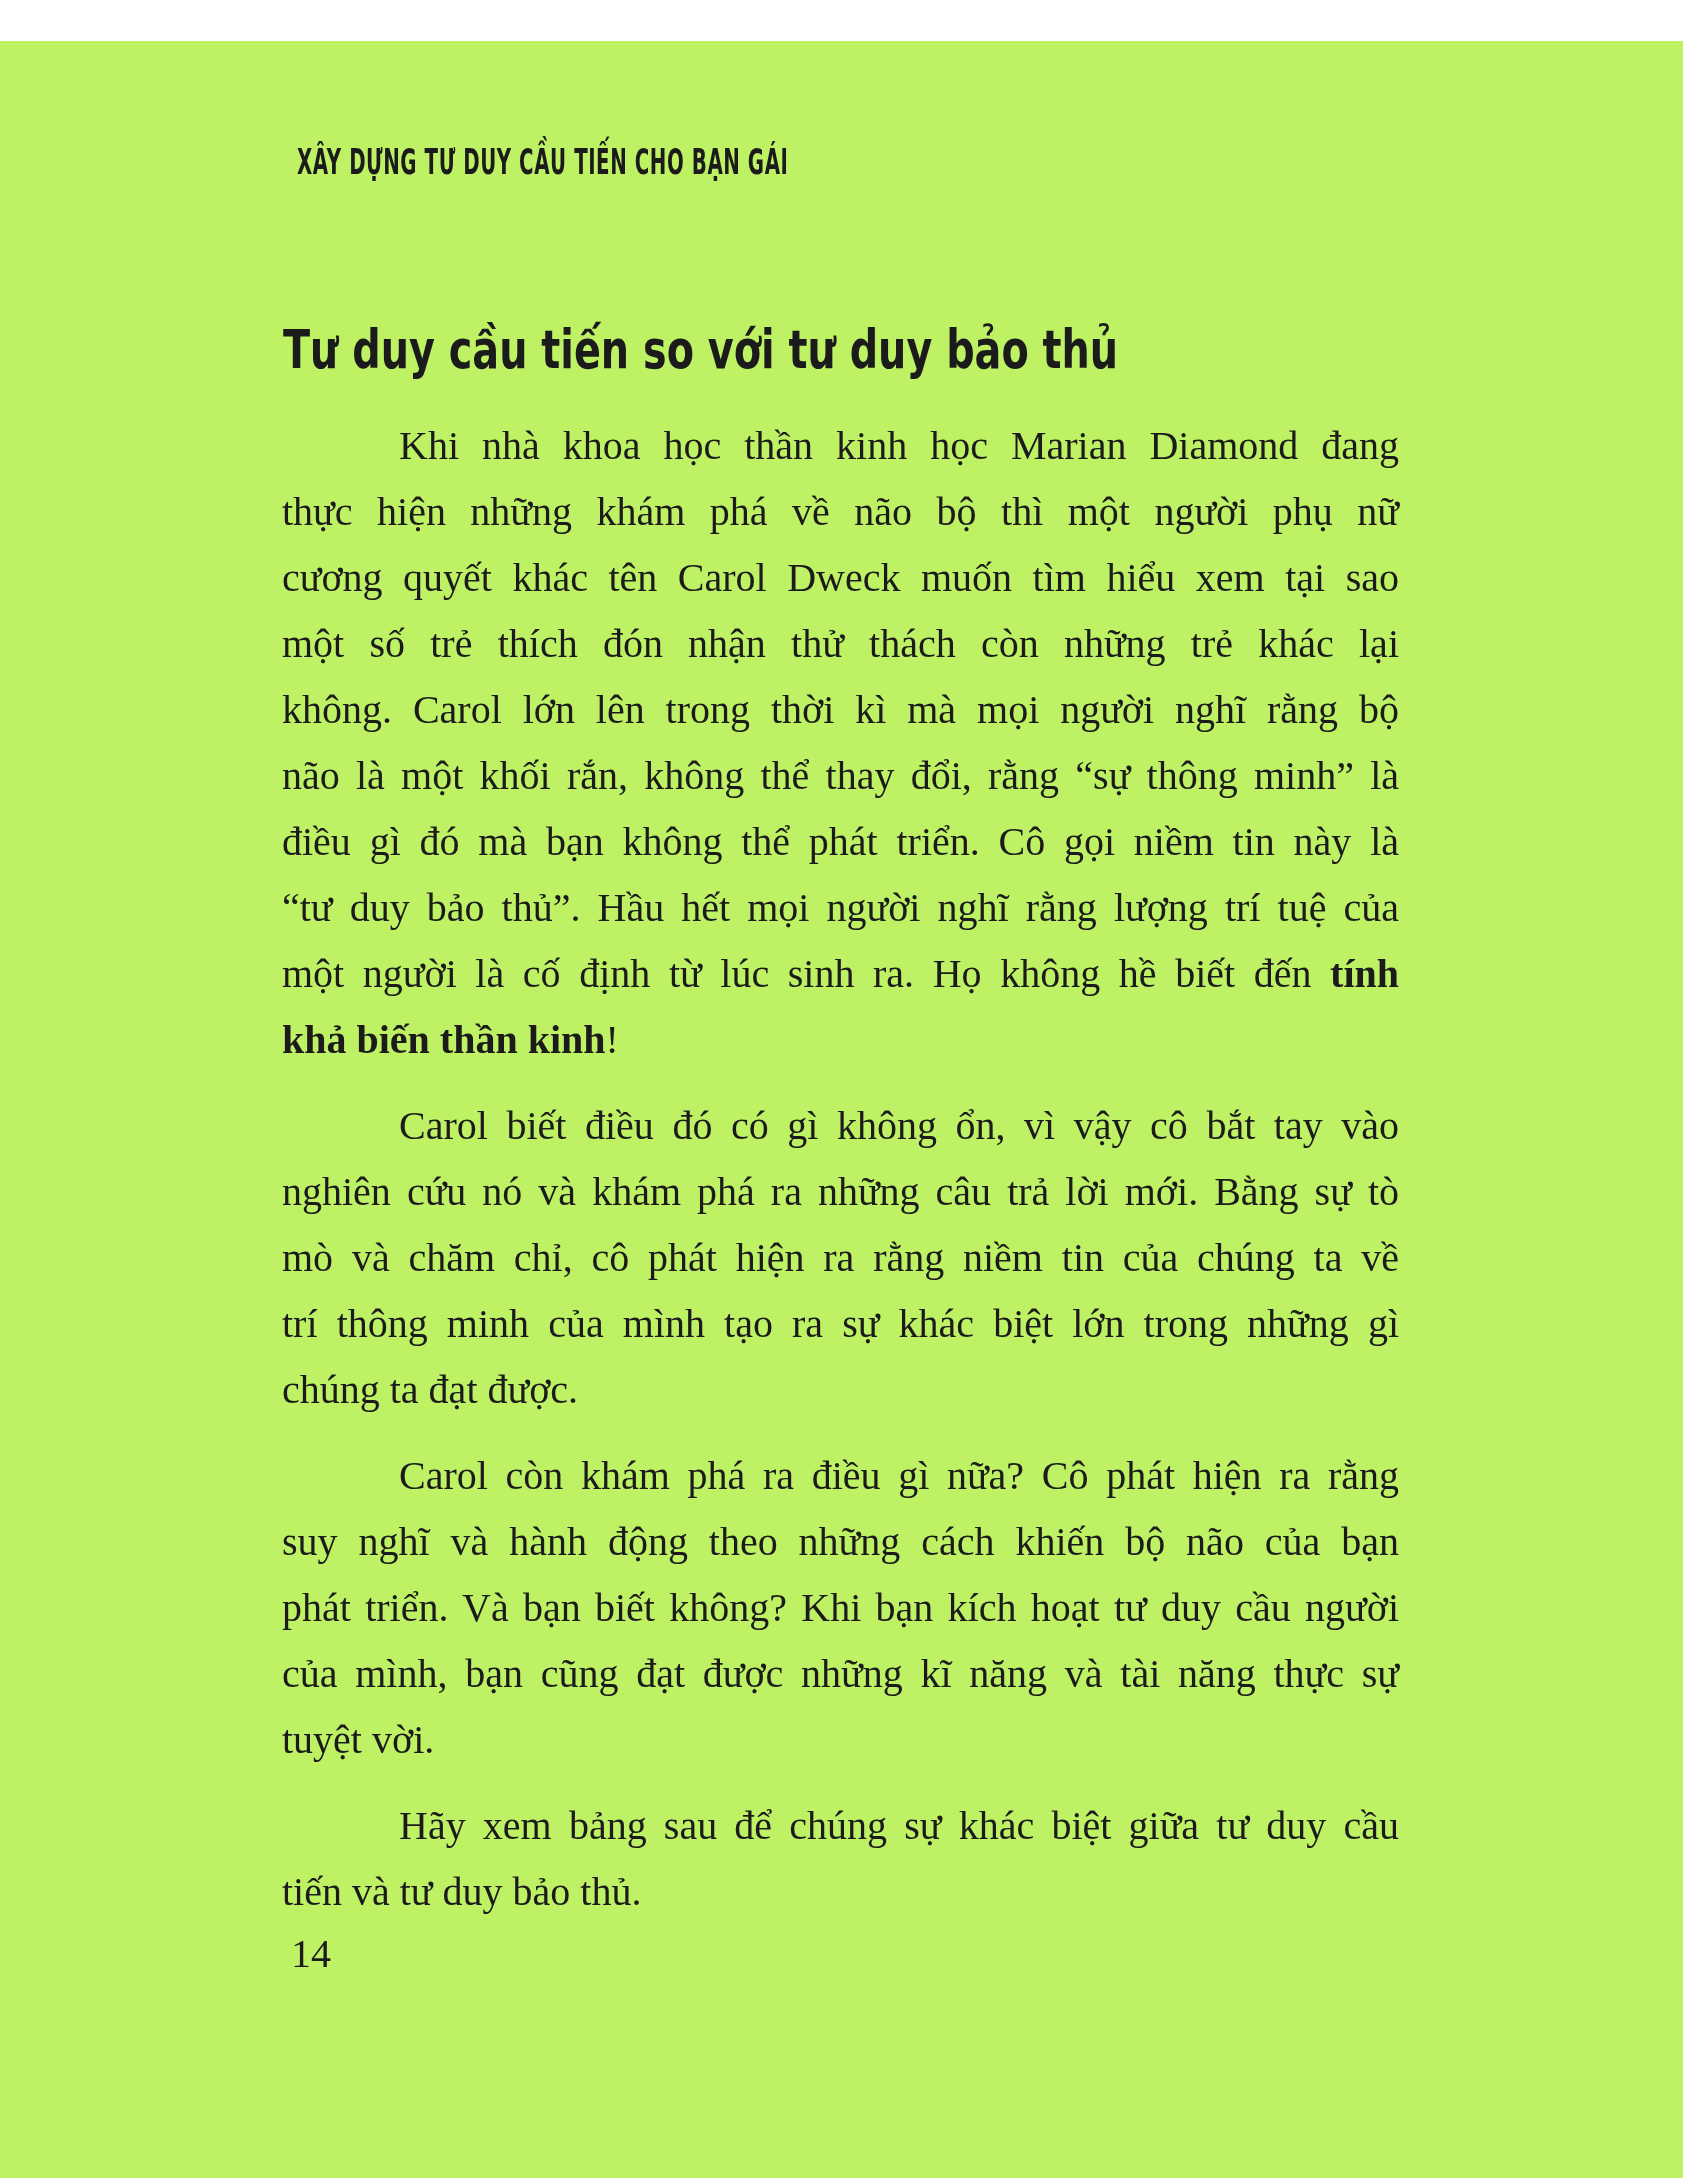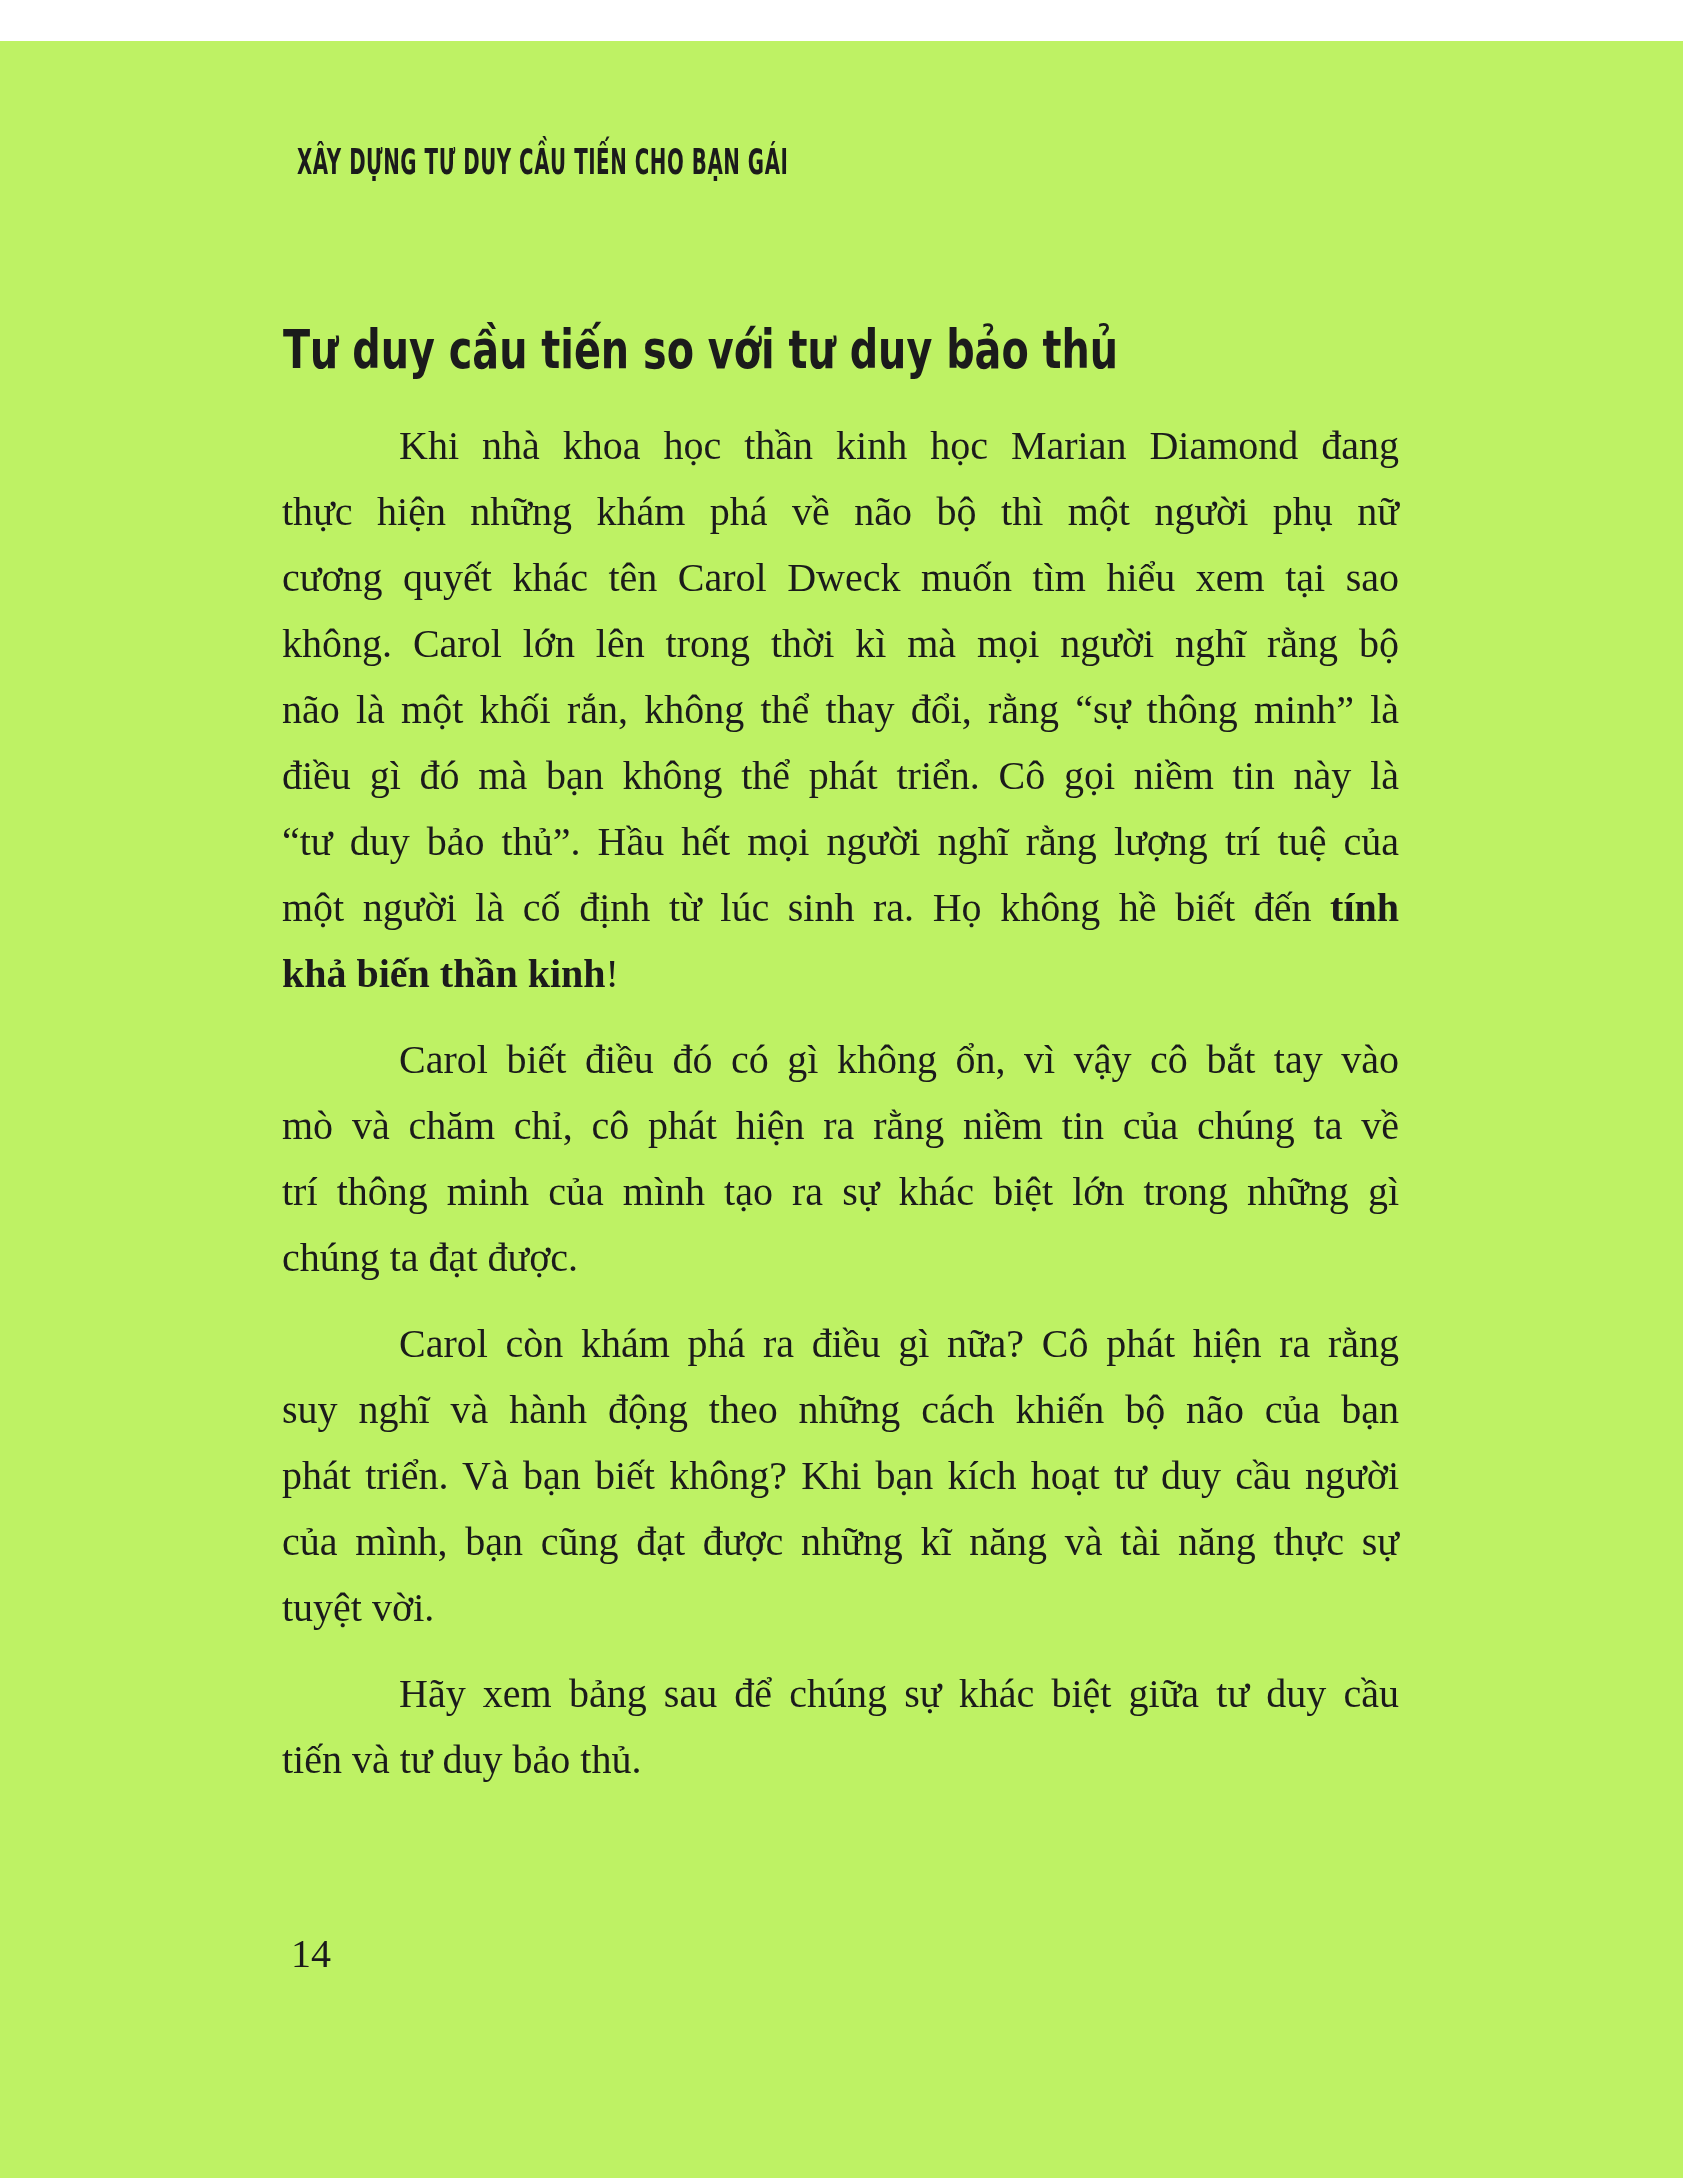--- a/index.html
+++ b/index.html
@@ -78,29 +78,31 @@
 <div class="page">
   <div class="running-header">XÂY DỰNG TƯ DUY CẦU TIẾN CHO BẠN GÁI</div>
 
   <h1 class="section-heading">Tư duy cầu tiến so với tư duy bảo thủ</h1>
 
   <main class="body-text">
       <div class="paragraph">
         <div class="line first-line justified"><span>Khi nhà khoa học thần kinh học Marian Diamond đang</span></div>
         <div class="line justified"><span>thực hiện những khám phá về não bộ thì một người phụ nữ</span></div>
         <div class="line justified"><span>cương quyết khác tên Carol Dweck muốn tìm hiểu xem tại sao</span></div>
+        <div class="line justified"><span>một số trẻ thích đón nhận thử thách còn những trẻ khác lại</span></div>
         <div class="line justified"><span>không. Carol lớn lên trong thời kì mà mọi người nghĩ rằng bộ</span></div>
         <div class="line justified"><span>não là một khối rắn, không thể thay đổi, rằng “sự thông minh” là</span></div>
         <div class="line justified"><span>điều gì đó mà bạn không thể phát triển. Cô gọi niềm tin này là</span></div>
         <div class="line justified"><span>“tư duy bảo thủ”. Hầu hết mọi người nghĩ rằng lượng trí tuệ của</span></div>
         <div class="line justified"><span>một người là cố định từ lúc sinh ra. Họ không hề biết đến </span><span class="bold">tính</span></div>
         <div class="line"><span class="bold">khả biến thần kinh</span><span>!</span></div>
       </div>
       <div class="paragraph">
         <div class="line first-line justified"><span>Carol biết điều đó có gì không ổn, vì vậy cô bắt tay vào</span></div>
+        <div class="line justified"><span>nghiên cứu nó và khám phá ra những câu trả lời mới. Bằng sự tò</span></div>
         <div class="line justified"><span>mò và chăm chỉ, cô phát hiện ra rằng niềm tin của chúng ta về</span></div>
         <div class="line justified"><span>trí thông minh của mình tạo ra sự khác biệt lớn trong những gì</span></div>
         <div class="line"><span>chúng ta đạt được.</span></div>
       </div>
       <div class="paragraph">
         <div class="line first-line justified"><span>Carol còn khám phá ra điều gì nữa? Cô phát hiện ra rằng</span></div>
         <div class="line justified"><span>suy nghĩ và hành động theo những cách khiến bộ não của bạn</span></div>
         <div class="line justified"><span>phát triển. Và bạn biết không? Khi bạn kích hoạt tư duy cầu người</span></div>
         <div class="line justified"><span>của mình, bạn cũng đạt được những kĩ năng và tài năng thực sự</span></div>
         <div class="line"><span>tuyệt vời.</span></div>

